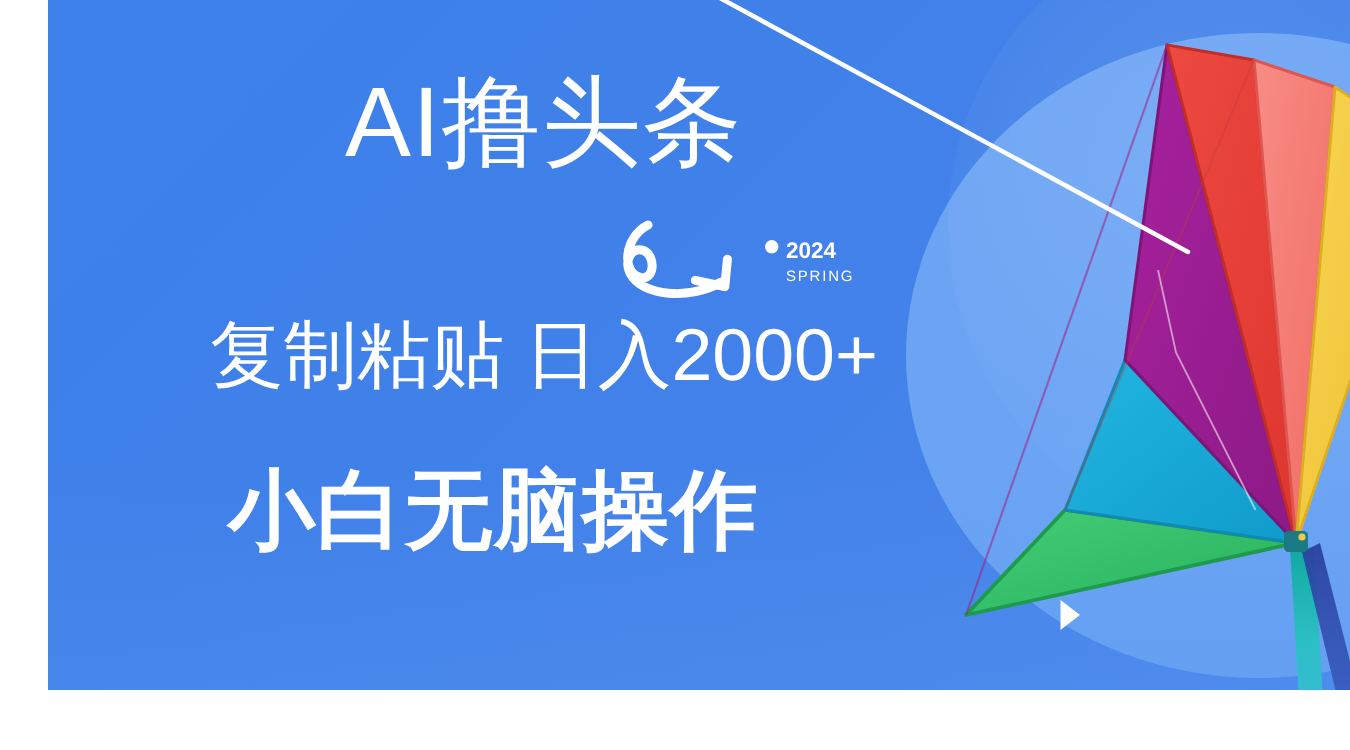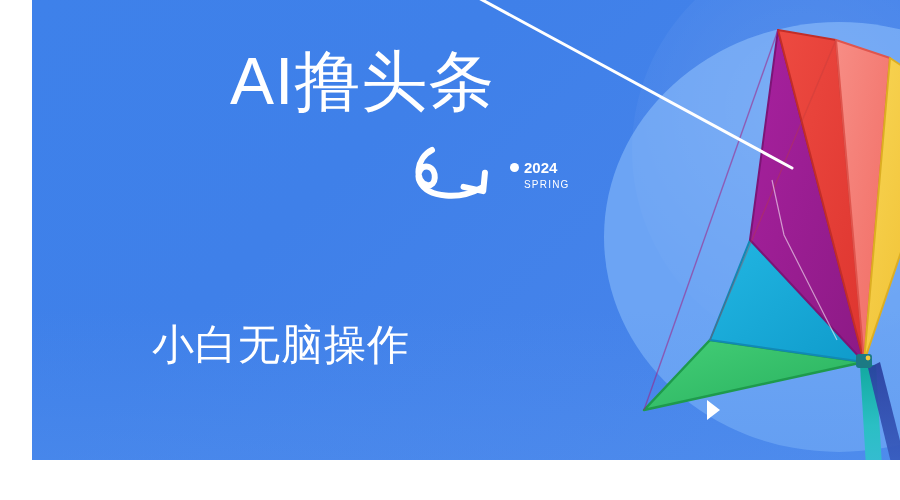--- a/index.html
+++ b/index.html
@@ -90,21 +90,21 @@
 
   .badge {
     position: absolute;
     left: 478px;
     top: 160px;
     color: #ffffff;
     text-align: left;
   }
   .badge-top {
     display: flex;
-    align-items: center;
+    align-items: flex-start;
     gap: 5px;
     font-size: 15px;
     font-weight: bold;
     line-height: 1;
   }
   .badge-dot {
     width: 9px;
     height: 9px;
     border-radius: 50%;
     background: #ffffff;
@@ -126,26 +126,27 @@
     font-size: 49px;
     line-height: 1;
     color: #ffffff;
     white-space: nowrap;
     letter-spacing: 0px;
   }
 
   .tagline {
     position: absolute;
     left: 120px;
-    top: 324px;
-    font-size: 42px;
+    top: 312px;
+    font-size: 58px;
     line-height: 1;
     color: #ffffff;
     white-space: nowrap;
     letter-spacing: 1px;
+    font-weight: bold;
   }
 
   .arrow-doodle {
     position: absolute;
     left: 378px;
     top: 144px;
     width: 100px;
     height: 62px;
   }
 
@@ -253,20 +254,21 @@
     </div>
 
     <div class="badge">
       <div class="badge-top">
         <span class="badge-dot"></span>
         <span>2024</span>
       </div>
       <div class="badge-sub">SPRING</div>
     </div>
 
+    <div class="subline">复制粘贴  日入2000+</div>
 
     <div class="tagline">小白无脑操作</div>
   </div>
 
   <div class="play-cursor">
     <svg width="18" height="26" viewBox="0 0 18 26" xmlns="http://www.w3.org/2000/svg">
       <path d="M2,2 L15,12 L2,22 Z" fill="#ffffff"></path>
     </svg>
   </div>
 

